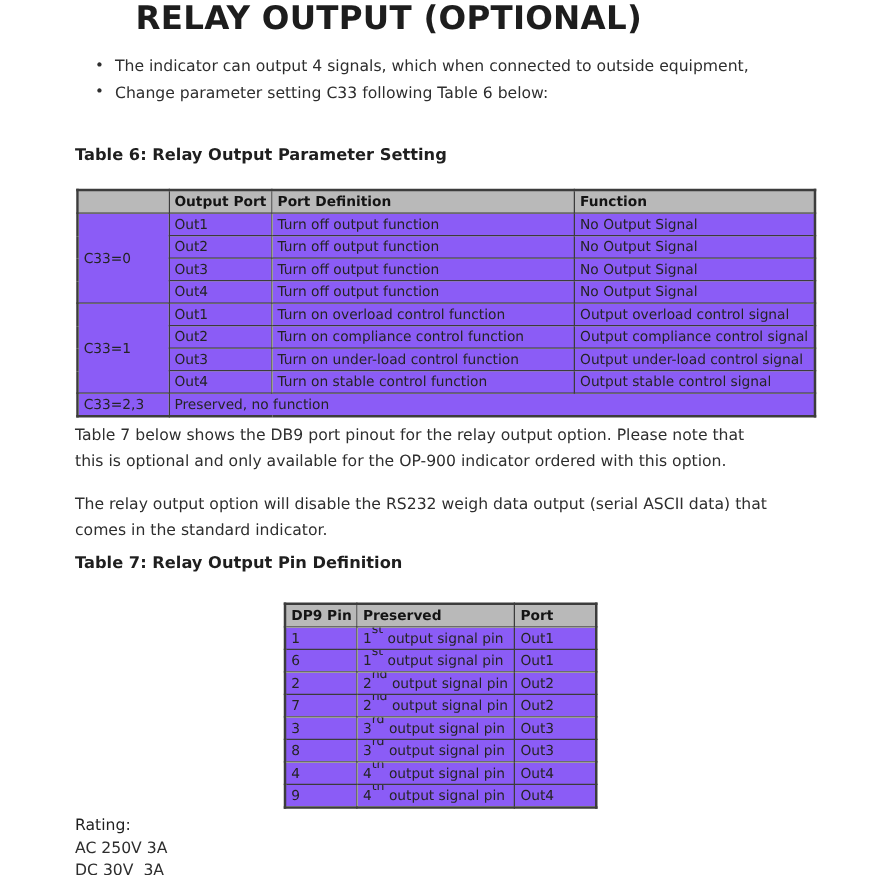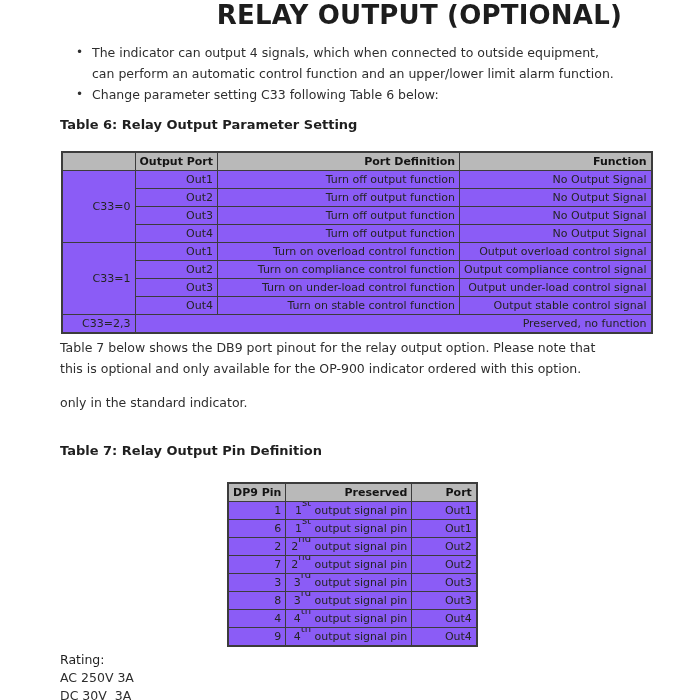--- a/index.html
+++ b/index.html
@@ -1,33 +1,33 @@
 <!DOCTYPE html>
 <html><head>
 <meta charset="utf-8">
 <style>
   html,body{margin:0;padding:0;background:#ffffff;}
   .page{
     position:relative;width:700px;height:700px;background:#ffffff;overflow:hidden;
     font-family:"DejaVu Sans","Liberation Sans",sans-serif;color:#2e2e2e;
   }
   .title{
-    position:absolute;top:1px;left:0;width:622px;text-align:right;
+    position:absolute;top:1px;left:0;width:622px;text-align:center;
     font-size:26px;line-height:28px;font-weight:bold;color:#1d1d1d;letter-spacing:0.2px;
   }
   .bullets{position:absolute;top:42px;left:76px;width:555px;font-size:12.5px;line-height:21px;}
   .bullet-row{display:flex;}
   .dot{width:16px;flex:0 0 16px;font-size:12px;}
   .bullet-text{flex:1;}
   .caption{position:absolute;left:60px;font-size:13px;font-weight:bold;color:#1f1f1f;}
   .caption6{top:117px;}
   .caption7{top:443px;}
   table{border-collapse:collapse;table-layout:fixed;font-size:11px;color:#242424;}
   td,th{padding:1px 4px;height:15px;line-height:14px;vertical-align:middle;
-        white-space:nowrap;overflow:hidden;text-align:right;}
+        white-space:nowrap;overflow:hidden;text-align:left;}
   #table6{position:absolute;top:151px;left:61px;border:2px solid #3c3c3c;}
   #table7{position:absolute;top:482px;left:227px;border:2px solid #3c3c3c;}
   th{background:#b9b9b9;font-weight:bold;color:#141414;border:1px solid #3c3c3c;}
   td{border:1px solid #3c3c3c;background:#8b5cf6;}
   tr.sub td{border-top:1px solid #0f172a;}
   td.param{vertical-align:middle;}
   sup{font-size:10px;position:relative;top:-3px;line-height:0;}
   .para{position:absolute;left:60px;width:600px;font-size:12.5px;line-height:21px;}
   .para1{top:337px;}
   .para2{top:392px;}
@@ -40,21 +40,20 @@
 
 <div class="page">
 
   <div class="title">RELAY OUTPUT (OPTIONAL)</div>
 
   <div class="bullets">
     <div class="bullet-row">
       <span class="dot">•</span>
       <span class="bullet-text">
         <div>The indicator can output 4 signals, which when connected to outside equipment,</div>
-        <div>can perform an automatic control function and an upper/lower limit alarm function.</div>
       </span>
     </div>
     <div class="bullet-row">
       <span class="dot">•</span>
       <span class="bullet-text">
         <div>Change parameter setting C33 following Table 6 below:</div>
       </span>
     </div>
   </div>
 
@@ -121,21 +120,22 @@
       <td colspan="3">Preserved, no function</td>
     </tr>
   </tbody>
     </table>
 
   <div class="para para1">
     <div>Table 7 below shows the DB9 port pinout for the relay output option. Please note that</div>
     <div>this is optional and only available for the OP-900 indicator ordered with this option.</div>
   </div>
   <div class="para para2">
-    <div>only in the standard indicator.</div>
+    <div>The relay output option will disable the RS232 weigh data output (serial ASCII data) that</div>
+    <div>comes in the standard indicator.</div>
   </div>
 
   <div class="caption caption7">Table 7: Relay Output Pin Definition</div>
 
   <table id="table7">
     <colgroup>
         <col style="width:49px">
         <col style="width:126px">
         <col style="width:65px">
       </colgroup>

